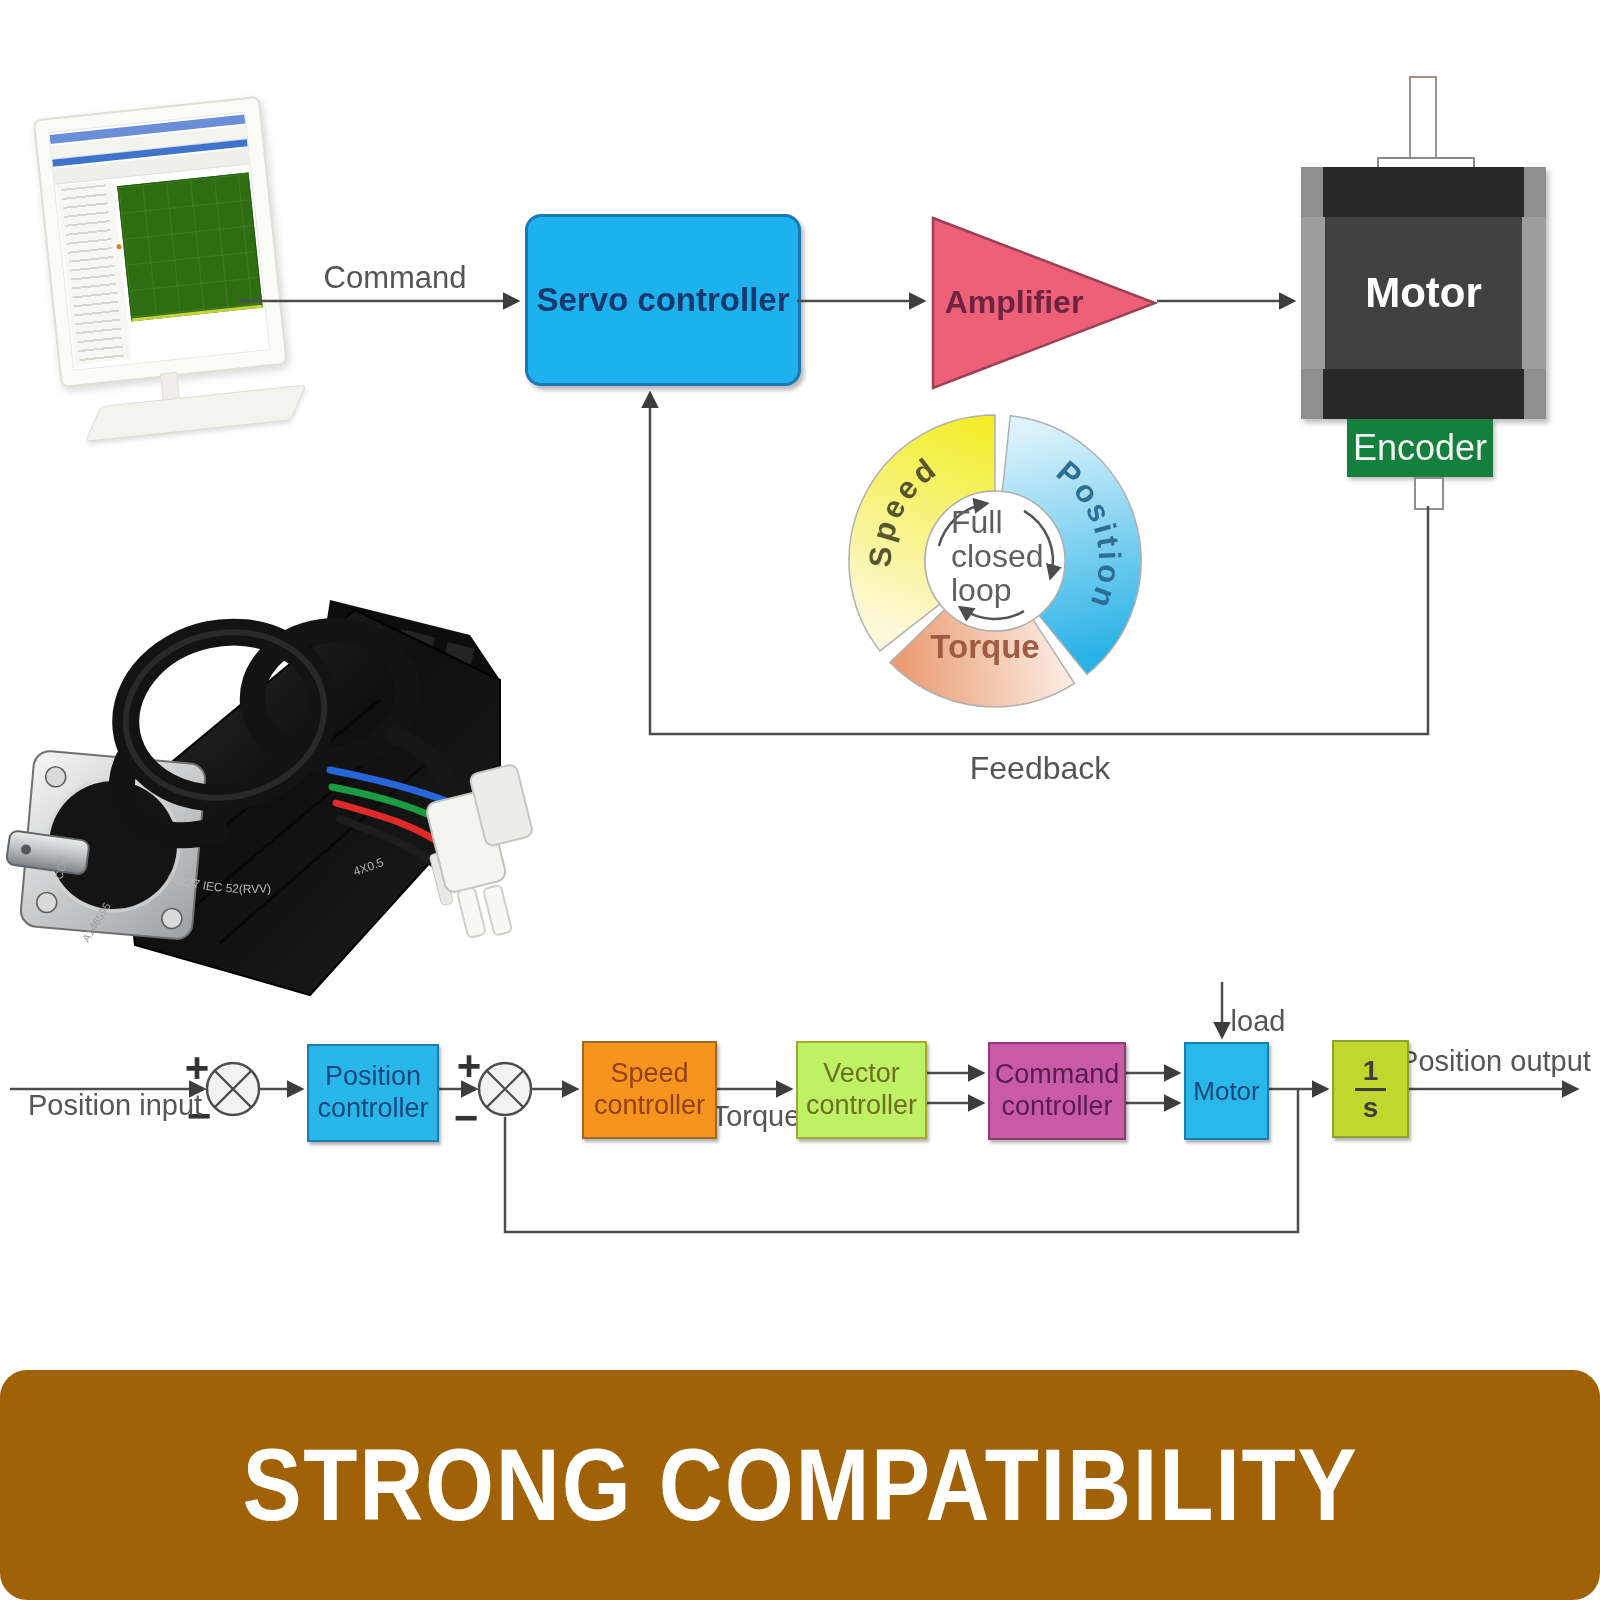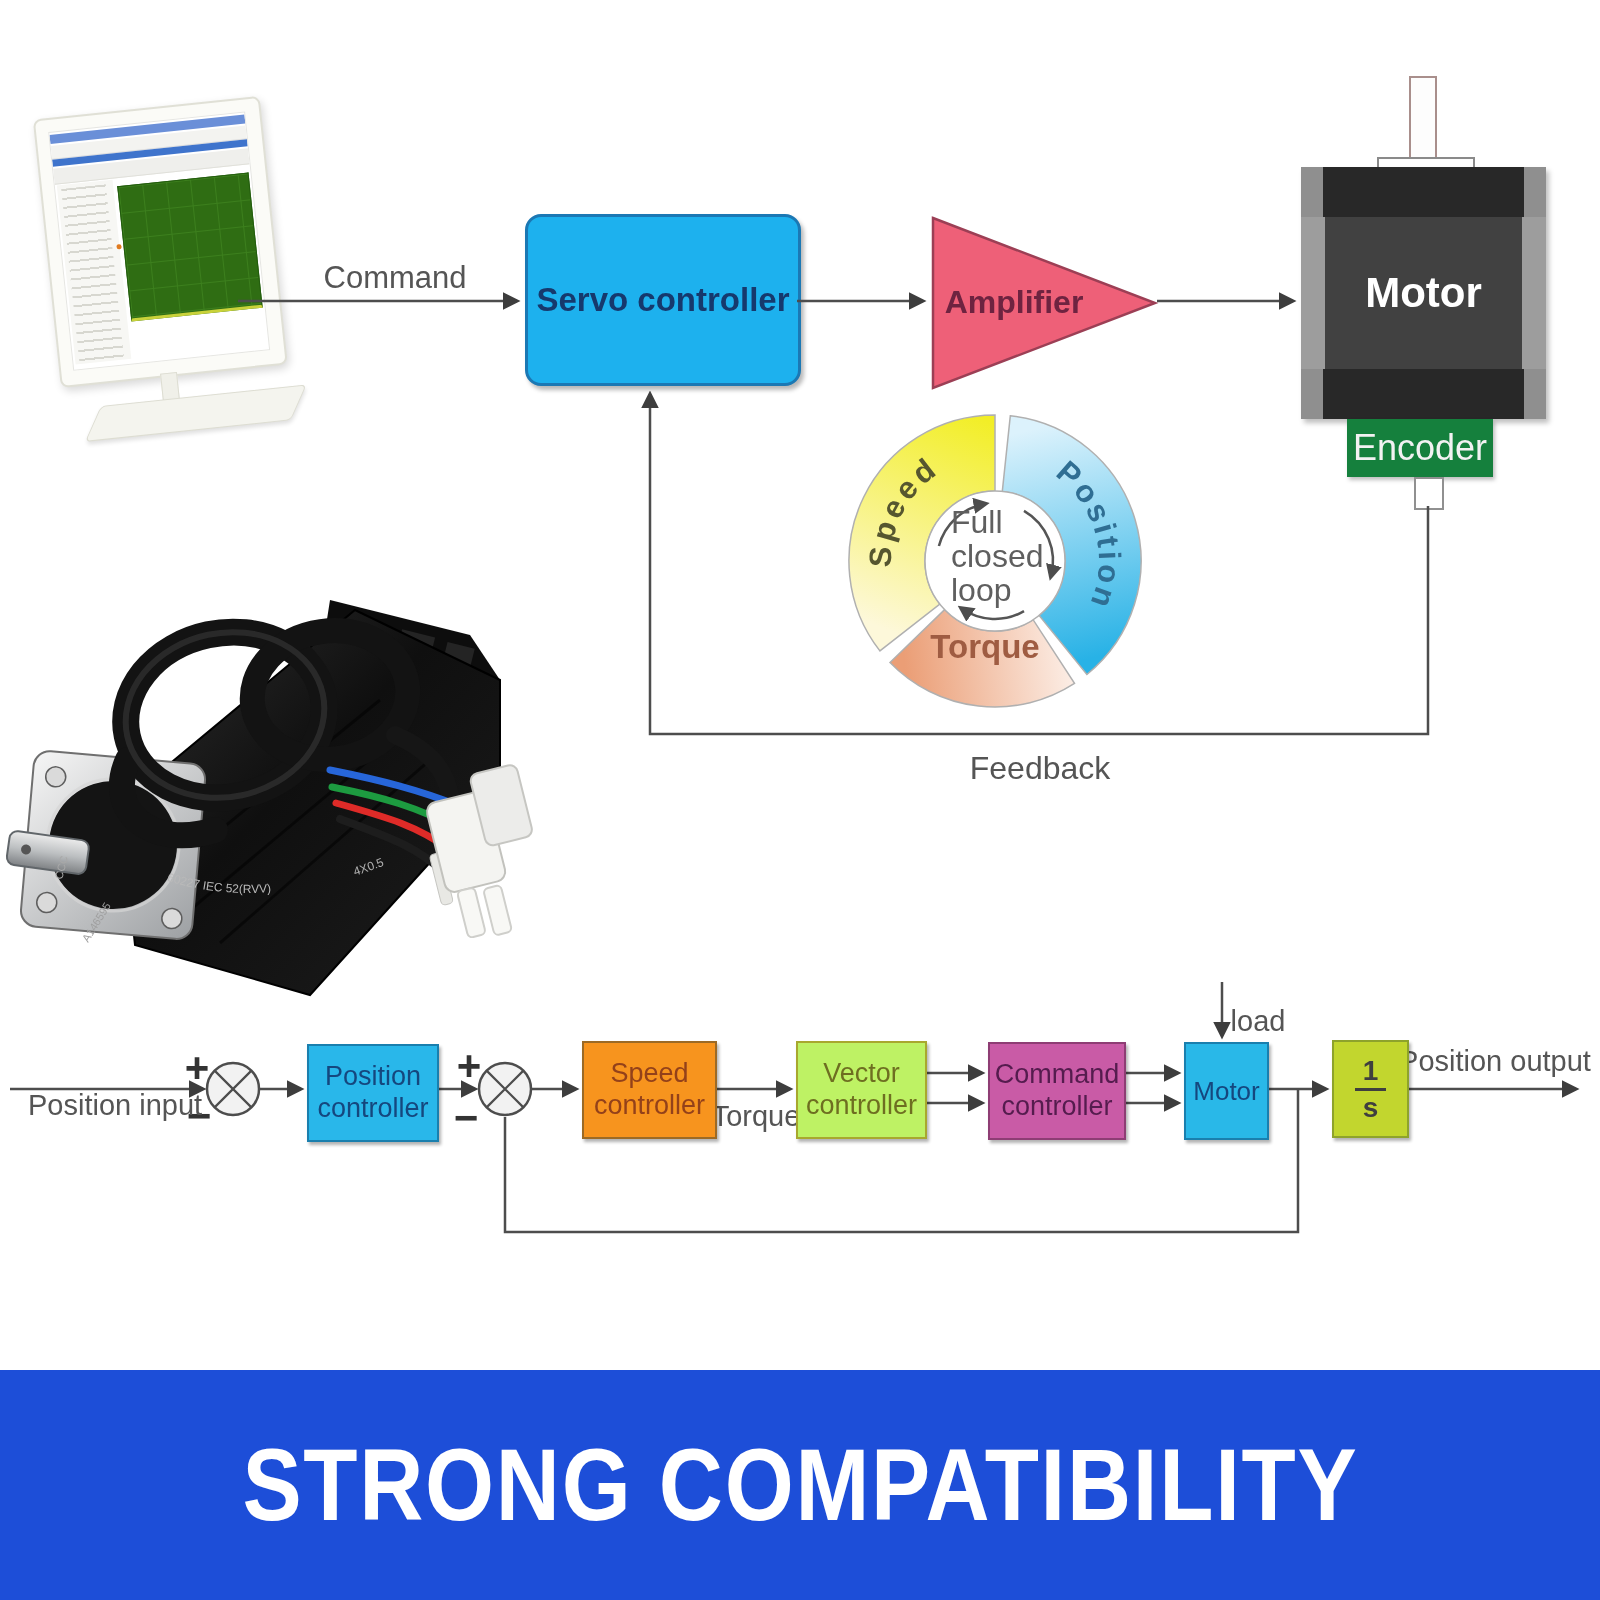--- a/index.html
+++ b/index.html
@@ -53,22 +53,22 @@
   .blk-pos{left:307px;top:1044px;width:128px;height:94px;background:#29b7ea;border:2px solid #1a7fae;color:#15477e;}
   .blk-spd{left:582px;top:1041px;width:131px;height:94px;background:#f7941e;border:2px solid #9c6a25;color:#93411a;}
   .blk-vec{left:796px;top:1041px;width:127px;height:94px;background:#bef264;border:2px solid #a8a82e;color:#6e6e21;}
   .blk-cur{left:988px;top:1042px;width:134px;height:94px;background:#c95ba6;border:2px solid #8e3d74;color:#551c4e;}
   .blk-mot{left:1184px;top:1042px;width:81px;height:94px;background:#29b8e8;border:2px solid #1a7fae;color:#15477e;font-size:26px;}
   .blk-int{left:1332px;top:1040px;width:73px;height:94px;background:#c2d62e;border:2px solid #8ea32b;color:#3f3f3f;}
   .frac{display:flex;flex-direction:column;align-items:center;font-size:28px;font-weight:bold;color:#3f3f3f;}
   .frac .den{border-top:3px solid #3f3f3f;padding:0 8px;}
 
   
-  .banner{left:0;top:1370px;width:1600px;height:230px;background:#1d4ed8;display:flex;
-    align-items:center;justify-content:center;}
+  .banner{left:0;top:1370px;width:1600px;height:230px;background:#a16207;display:flex;
+    align-items:center;justify-content:center;border-radius:27px;}
   .banner span{color:#ffffff;font-size:102px;font-weight:bold;letter-spacing:2px;
     transform:scaleX(.87);white-space:nowrap;}
 </style>
 </head>
 <body>
 
 <div id="stage">
 
   <div class="abs monitor">
     <div class="abs mon-bezel">

